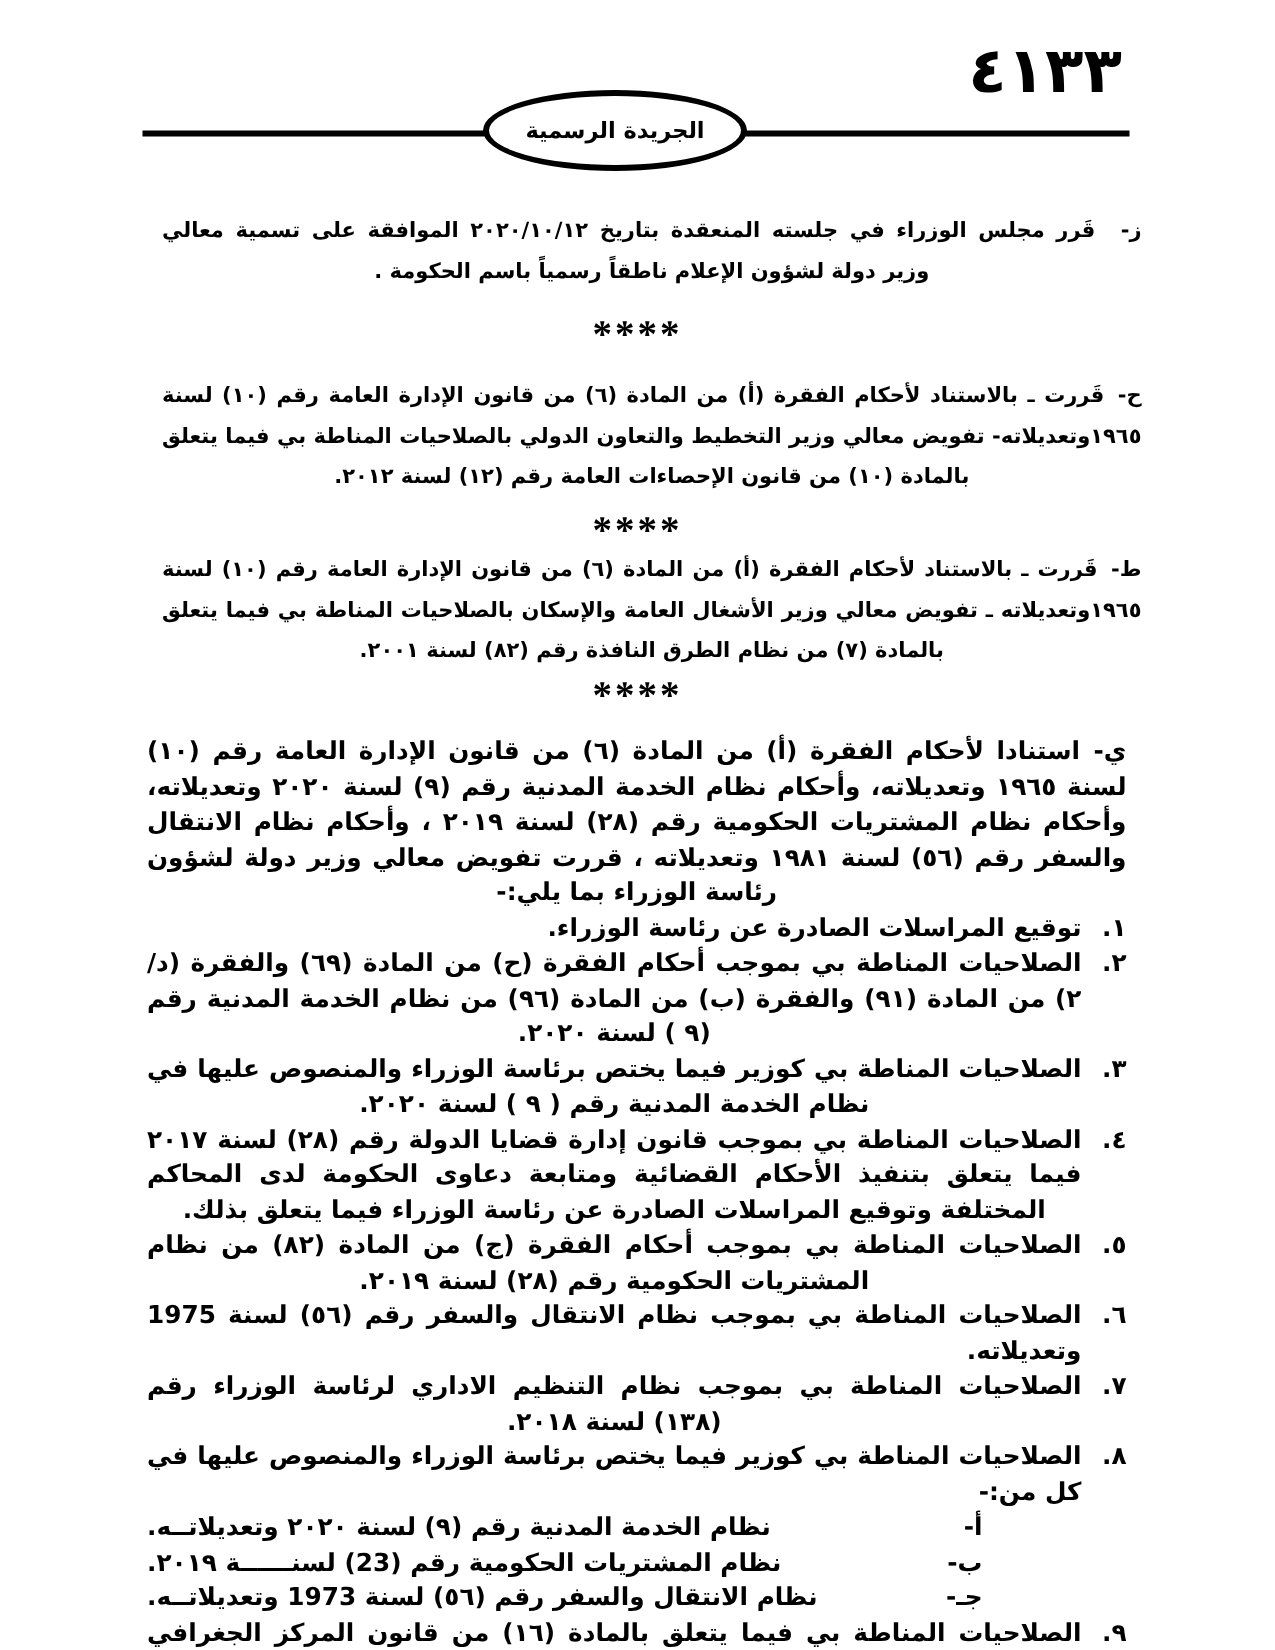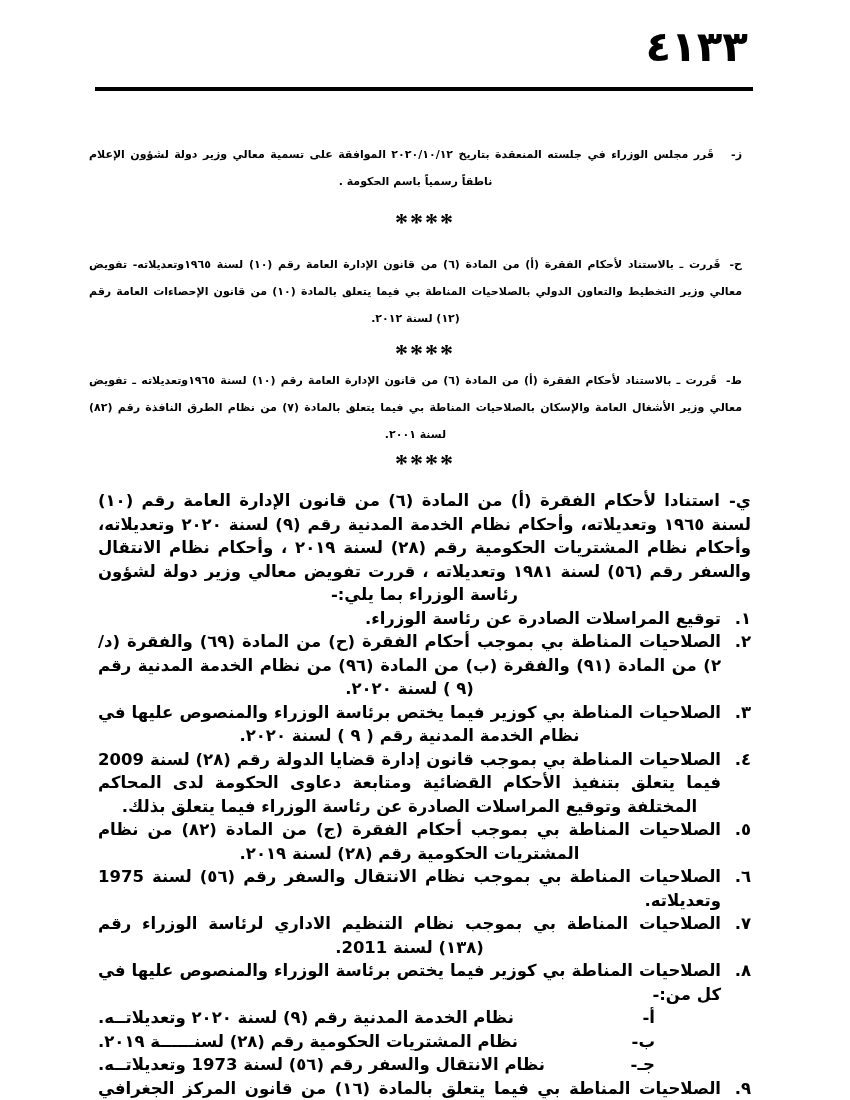--- a/index.html
+++ b/index.html
@@ -15,22 +15,22 @@
   }
   .rule{position:absolute;top:87px;left:95px;width:658px;height:4px;background:#000;}
   .badge{
     position:absolute;top:60px;left:322px;width:176px;height:54px;
     border:4px solid #000;border-radius:50%;background:#fff;
     box-sizing:border-box;display:flex;align-items:center;justify-content:center;
     font-size:15px;
   }
   
   .para{
-    position:absolute;right:108px;width:653px;
-    font-size:11px;line-height:27px;
+    position:absolute;right:89px;width:653px;
+    font-size:14px;line-height:27px;
     text-align:justify;text-align-last:center;
   }
   .para .marker{padding-left:9px;}
   .para-z{top:141px;}
   .para-z .marker{padding-left:17px;}
   .para-h{top:251px;}
   .para-t{top:367px;}
   
   .sep{
     position:absolute;left:0;right:0;text-align:center;
@@ -53,20 +53,23 @@
   .sub .sm{flex:none;width:34px;}
   .sub .st{flex:1;text-align:left;}
 </style>
 </head>
 <body>
 
 <div class="page">
 
   <div class="pageno">٤١٣٣</div>
   <div class="rule"></div>
+  <div class="badge">
+    <span>الجريدة الرسمية</span>
+  </div>
 
   <div class="para para-z"><span class="marker">ز-</span><span>قَرر مجلس الوزراء في جلسته المنعقدة بتاريخ ٢٠٢٠/١٠/١٢ الموافقة على تسمية معالي وزير دولة لشؤون الإعلام ناطقاً رسمياً باسم الحكومة .</span></div>
 
   <div class="sep sep1">****</div>
 
   <div class="para para-h"><span class="marker">ح-</span><span>قَررت ـ بالاستناد لأحكام الفقرة (أ) من المادة (٦) من قانون الإدارة العامة رقم (١٠) لسنة ١٩٦٥وتعديلاته- تفويض معالي وزير التخطيط والتعاون الدولي بالصلاحيات المناطة بي فيما يتعلق بالمادة (١٠) من قانون الإحصاءات العامة رقم (١٢) لسنة ٢٠١٢.</span></div>
 
   <div class="sep sep2">****</div>
 
   <div class="para para-t"><span class="marker">ط-</span><span>قَررت ـ بالاستناد لأحكام الفقرة (أ) من المادة (٦) من قانون الإدارة العامة رقم (١٠) لسنة ١٩٦٥وتعديلاته ـ تفويض معالي وزير الأشغال العامة والإسكان بالصلاحيات المناطة بي فيما يتعلق بالمادة (٧) من نظام الطرق النافذة رقم (٨٢) لسنة ٢٠٠١.</span></div>
@@ -83,46 +86,46 @@
     <div class="li">
       <div class="num">٢.</div>
       <div class="body">الصلاحيات المناطة بي بموجب أحكام الفقرة (ح) من المادة (٦٩) والفقرة (د/٢) من المادة (٩١) والفقرة (ب) من المادة (٩٦) من نظام الخدمة المدنية رقم (٩ ) لسنة ٢٠٢٠.</div>
     </div>
     <div class="li">
       <div class="num">٣.</div>
       <div class="body">الصلاحيات المناطة بي كوزير فيما يختص برئاسة الوزراء والمنصوص عليها في نظام الخدمة المدنية رقم ( ٩ ) لسنة ٢٠٢٠.</div>
     </div>
     <div class="li">
       <div class="num">٤.</div>
-      <div class="body">الصلاحيات المناطة بي بموجب قانون إدارة قضايا الدولة رقم (٢٨) لسنة 2009 فيما يتعلق بتنفيذ الأحكام القضائية ومتابعة دعاوى الحكومة لدى المحاكم المختلفة وتوقيع المراسلات الصادرة عن رئاسة الوزراء فيما يتعلق بذلك.</div>
+      <div class="body">الصلاحيات المناطة بي بموجب قانون إدارة قضايا الدولة رقم (٢٨) لسنة ٢٠١٧ فيما يتعلق بتنفيذ الأحكام القضائية ومتابعة دعاوى الحكومة لدى المحاكم المختلفة وتوقيع المراسلات الصادرة عن رئاسة الوزراء فيما يتعلق بذلك.</div>
     </div>
     <div class="li">
       <div class="num">٥.</div>
       <div class="body">الصلاحيات المناطة بي بموجب أحكام الفقرة (ج) من المادة (٨٢) من نظام المشتريات الحكومية رقم (٢٨) لسنة ٢٠١٩.</div>
     </div>
     <div class="li single">
       <div class="num">٦.</div>
       <div class="body">الصلاحيات المناطة بي بموجب نظام الانتقال والسفر رقم (٥٦) لسنة 1975 وتعديلاته.</div>
     </div>
     <div class="li">
       <div class="num">٧.</div>
-      <div class="body">الصلاحيات المناطة بي بموجب نظام التنظيم الاداري لرئاسة الوزراء رقم (١٣٨) لسنة 2011.</div>
+      <div class="body">الصلاحيات المناطة بي بموجب نظام التنظيم الاداري لرئاسة الوزراء رقم (١٣٨) لسنة ٢٠١٨.</div>
     </div>
     <div class="li single">
       <div class="num">٨.</div>
       <div class="body">الصلاحيات المناطة بي كوزير فيما يختص برئاسة الوزراء والمنصوص عليها في كل من:-</div>
     </div>
     <div class="subs">
       <div class="sub">
         <div class="sm">أ-</div>
         <div class="st">نظام الخدمة المدنية رقم (٩) لسنة ٢٠٢٠ وتعديلاتــه.</div>
       </div>
       <div class="sub">
         <div class="sm">ب-</div>
-        <div class="st">نظام المشتريات الحكومية رقم (٢٨) لسنــــــة ٢٠١٩.</div>
+        <div class="st">نظام المشتريات الحكومية رقم (23) لسنــــــة ٢٠١٩.</div>
       </div>
       <div class="sub">
         <div class="sm">جـ-</div>
         <div class="st">نظام الانتقال والسفر رقم (٥٦) لسنة 1973 وتعديلاتــه.</div>
       </div>
     </div>
     <div class="li">
       <div class="num">٩.</div>
       <div class="body">الصلاحيات المناطة بي فيما يتعلق بالمادة (١٦) من قانون المركز الجغرافي الأردني رقم (١٨) لسنة ١٩٨٦.</div>
     </div>

